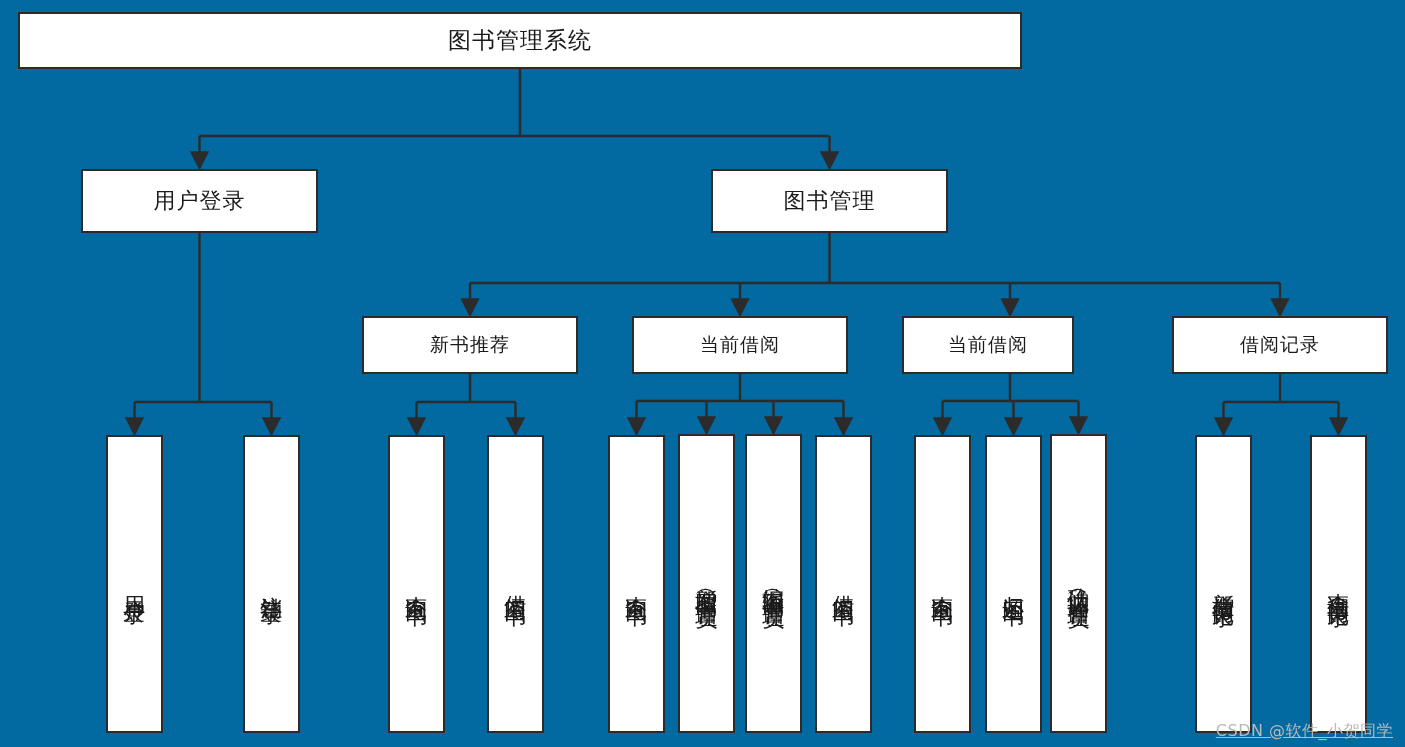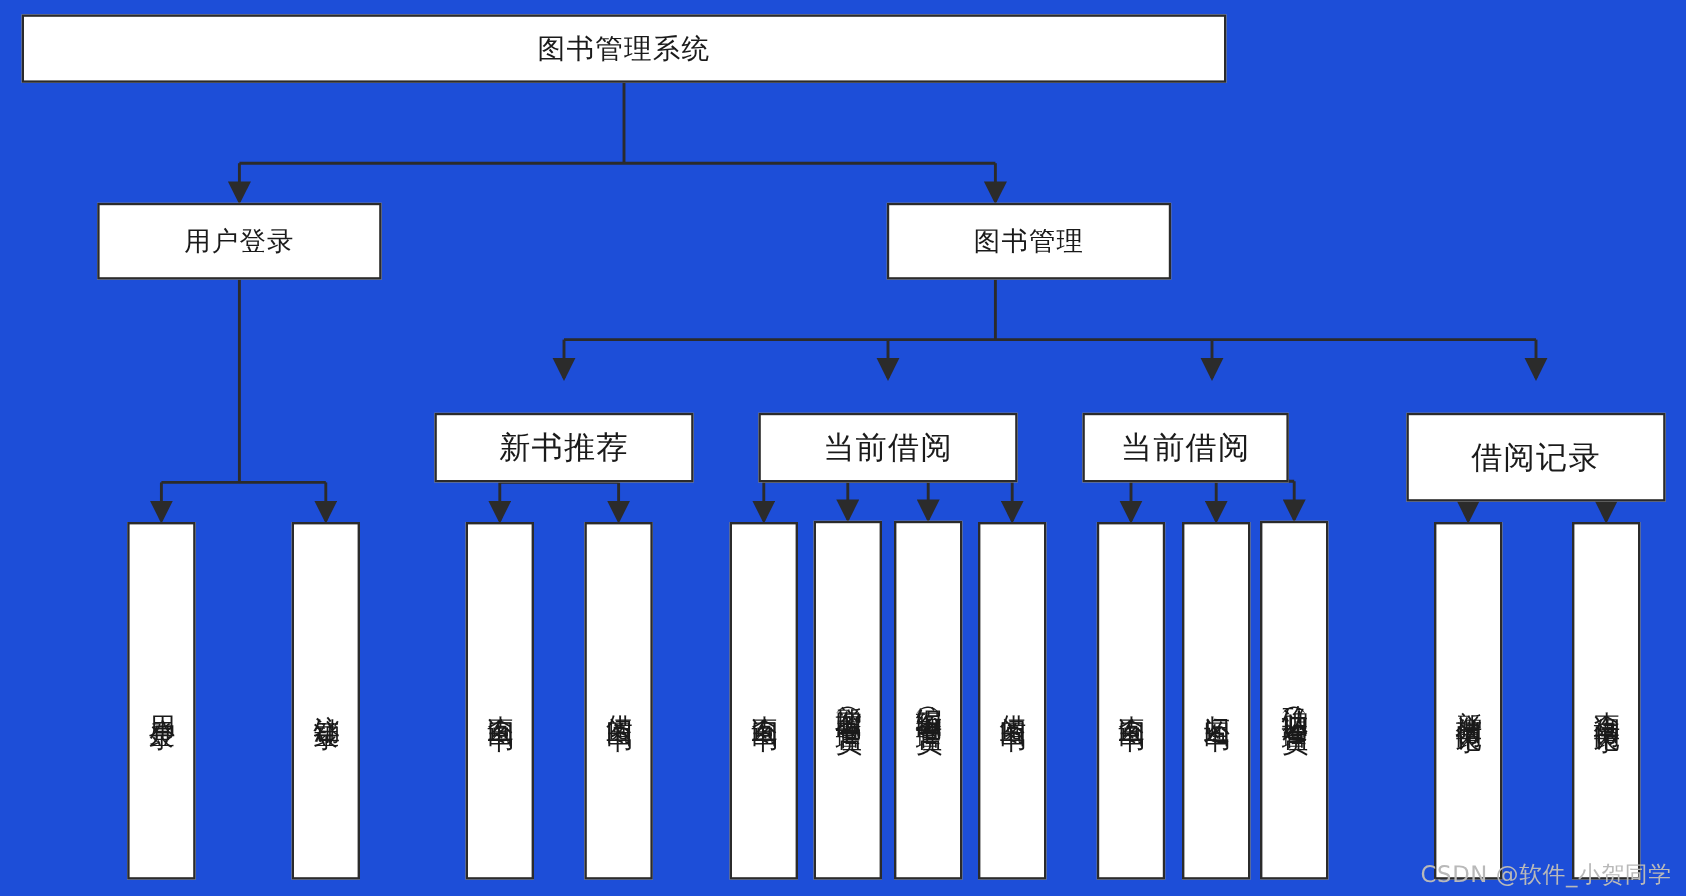--- a/index.html
+++ b/index.html
@@ -8,21 +8,21 @@
     padding: 0;
     background: #ffffff;
   }
   body {
     font-family: "DejaVu Sans", "Liberation Sans", sans-serif;
   }
   #canvas {
     position: relative;
     width: 1405px;
     height: 747px;
-    background: #1d4ed8;
+    background: #0369a1;
     overflow: hidden;
   }
   #edges {
     position: absolute;
     left: 0;
     top: 0;
     width: 1405px;
     height: 747px;
     pointer-events: none;
   }
@@ -36,22 +36,21 @@
     justify-content: center;
     color: #1a1a1a;
   }
   .node.root {
     font-size: 23px;
   }
   .node.lvl1 {
     font-size: 22px;
   }
   .node.lvl2 {
-    font-size: 26px;
-    margin-top: 28px;
+    font-size: 19px;
   }
   .node.leaf {
     font-size: 22px;
     align-items: center;
     justify-content: center;
     padding: 6px 0;
   }
   .node .vtext {
     writing-mode: vertical-rl;
     text-orientation: upright;
@@ -62,25 +61,26 @@
   }
   .node .htext {
     white-space: nowrap;
     letter-spacing: 1px;
     display: block;
   }
   .watermark {
     position: absolute;
     right: 12px;
     bottom: 5px;
-    font-size: 19px;
+    font-size: 16px;
     color: #b9b9b9;
     letter-spacing: 0.5px;
     white-space: nowrap;
     user-select: none;
+    text-decoration: underline;
   }
 </style>
 </head>
 <body>
 
 <div id="canvas">
   <svg id="edges" viewBox="0 0 1405 747" xmlns="http://www.w3.org/2000/svg">
     <defs>
       <marker id="arrow" viewBox="0 0 12 12" refX="10.5" refY="6" markerWidth="8" markerHeight="8" orient="auto-start-reverse">
         <path d="M 0 0 L 12 6 L 0 12 z" fill="#2b2b2b"></path>
@@ -123,33 +123,33 @@
       </g>
   </svg>
 
   <div id="node-layer">
       <div class="node root" style="left: 18px; top: 12px; width: 1004px; height: 57px;">
         <span class="htext">图书管理系统</span>
       </div>
       <div class="node lvl1" style="left: 81px; top: 169px; width: 237px; height: 64px;">
         <span class="htext">用户登录</span>
       </div>
-      <div class="node lvl1" style="left: 711px; top: 169px; width: 237px; height: 64px; margin-left: 28px;">
+      <div class="node lvl1" style="left: 711px; top: 169px; width: 237px; height: 64px;">
         <span class="htext">图书管理</span>
       </div>
       <div class="node lvl2" style="left: 362px; top: 316px; width: 216px; height: 58px;">
         <span class="htext">新书推荐</span>
       </div>
       <div class="node lvl2" style="left: 632px; top: 316px; width: 216px; height: 58px;">
         <span class="htext">当前借阅</span>
       </div>
       <div class="node lvl2" style="left: 902px; top: 316px; width: 172px; height: 58px;">
         <span class="htext">当前借阅</span>
       </div>
-      <div class="node lvl2" style="left: 1172px; top: 316px; width: 216px; height: 74px;">
+      <div class="node lvl2" style="left: 1172px; top: 316px; width: 216px; height: 58px;">
         <span class="htext">借阅记录</span>
       </div>
       <div class="node leaf" style="left: 106px; top: 435px; width: 57px; height: 298px;">
         <span class="vtext">用户登录</span>
       </div>
       <div class="node leaf" style="left: 243px; top: 435px; width: 57px; height: 298px;">
         <span class="vtext">注销登录</span>
       </div>
       <div class="node leaf" style="left: 388px; top: 435px; width: 57px; height: 298px;">
         <span class="vtext">查询图书</span>

